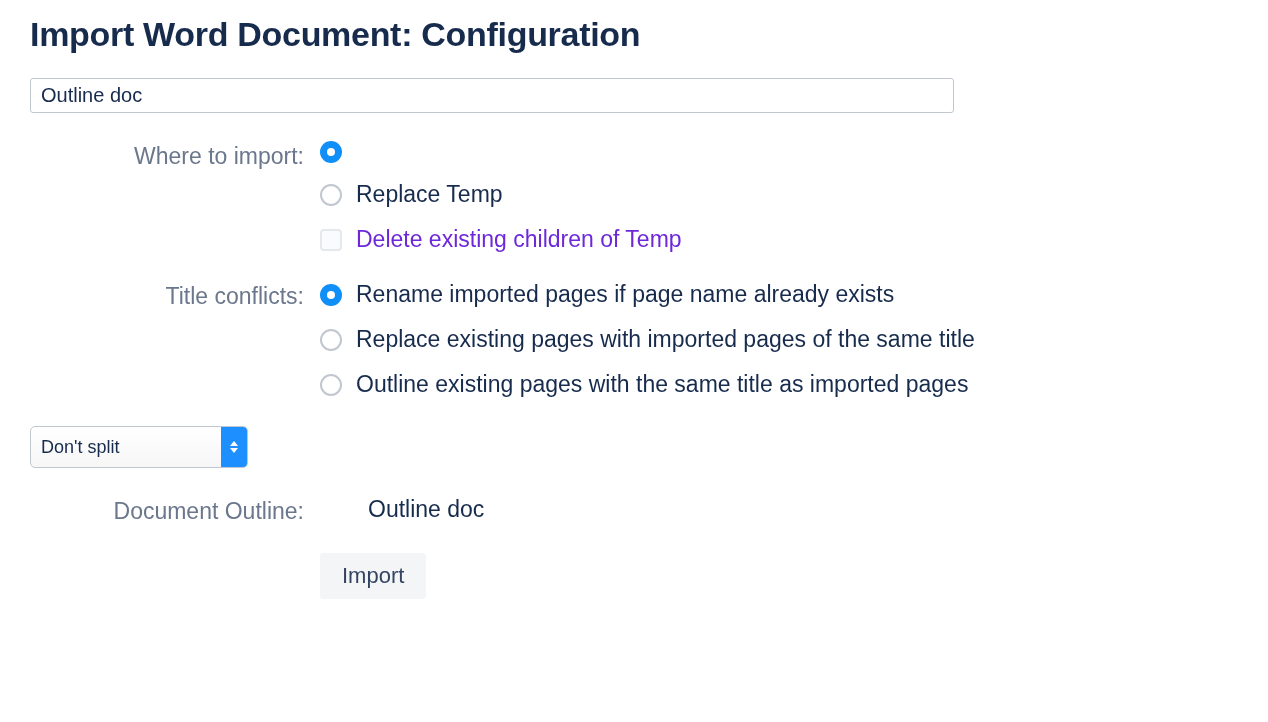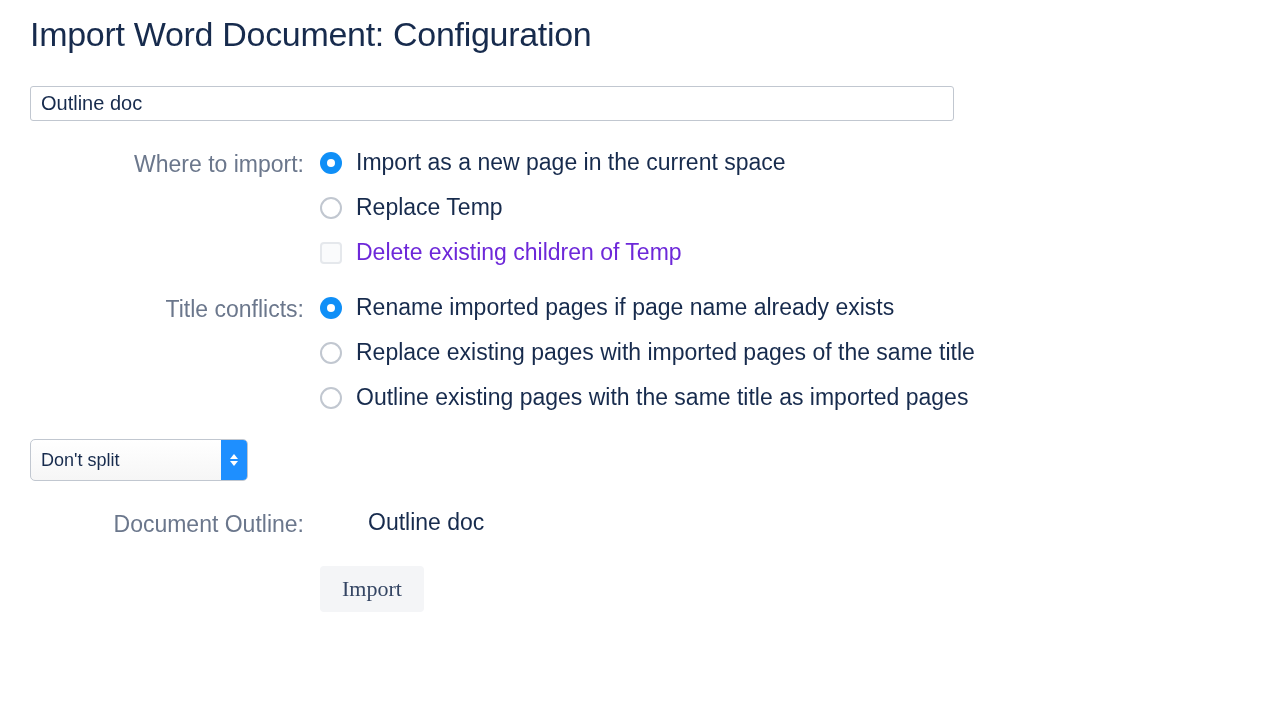--- a/index.html
+++ b/index.html
@@ -9,22 +9,22 @@
     }
     body {
       font-family: -apple-system, BlinkMacSystemFont, "Segoe UI", Helvetica, Arial, sans-serif;
       background: #fff;
       padding: 15px 30px;
       width: 1268px;
     }
     h1 {
       color: #172b4d;
       font-size: 34px;
-      font-weight: 400;
-      margin-bottom: 32px;
+      font-weight: 700;
+      margin-bottom: 24px;
       letter-spacing: -0.3px;
     }
     .form-row {
       display: flex;
       align-items: flex-start;
       margin-bottom: 28px;
     }
     .form-label {
       width: 290px;
       flex-shrink: 0;
@@ -146,41 +146,40 @@
     }
     .import-btn {
       display: inline-block;
       background: #f4f5f7;
       color: #344563;
       font-size: 22px;
       padding: 10px 22px;
       border: none;
       border-radius: 4px;
       cursor: pointer;
-      font-family: Liberation Serif, serif;
+      font-family: Liberation Sans, sans-serif;
     }
   </style>
 </head>
 <body>
 
 <h1>Import Word Document: Configuration</h1>
 
 <div class="form-row">
   <div class="form-control">
     <input type="text" class="text-input" value="Outline doc" style="">
   </div>
 </div>
 
 <div class="form-row">
   <div class="form-label">Where to import:</div>
   <div class="form-control">
     <div class="option-group">
       <div class="option">
         <div class="radio selected"></div>
-        <span class="option-label">Import as a new page in the current space</span>
       </div>
       <div class="option">
         <div class="radio"></div>
         <span class="option-label">Replace Temp</span>
       </div>
       <div class="option">
         <div class="checkbox"></div>
         <span class="option-label disabled">Delete existing children of Temp</span>
       </div>
     </div>

